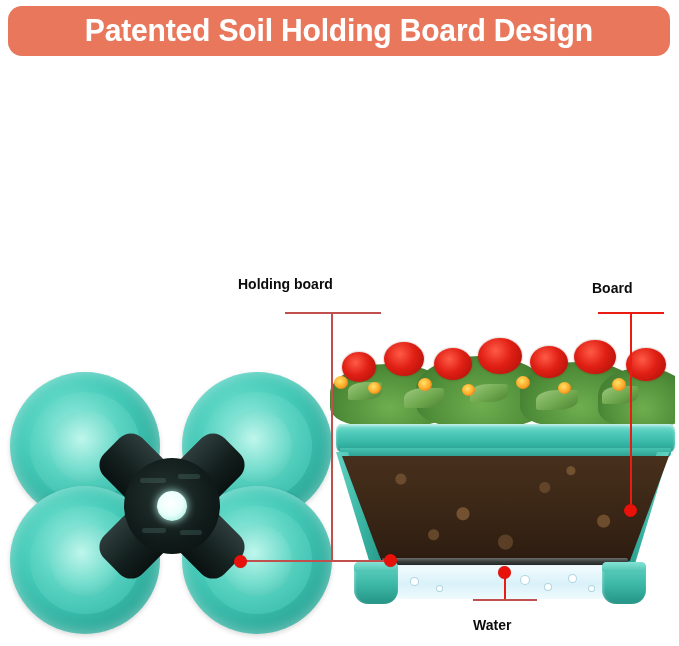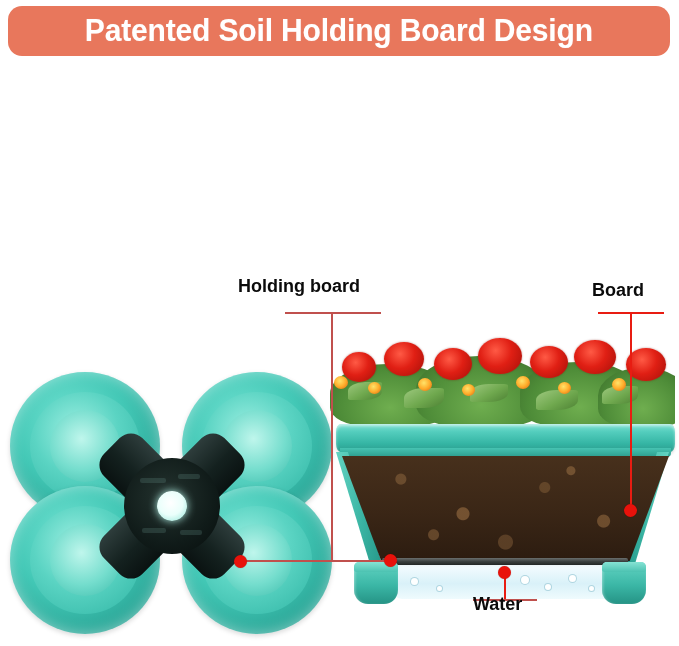--- a/index.html
+++ b/index.html
@@ -43,26 +43,26 @@
   }
   .bullet-text {
     font-size: 31px; color: #0d0d0d;
     white-space: nowrap;
     transform: scaleX(0.96); transform-origin: left center;
   }
 
   
   .diag-label {
     position: absolute;
-    font-size: 18px; font-weight: bold; color: #0b0b0b;
+    font-size: 14px; font-weight: bold; color: #0b0b0b;
     white-space: nowrap;
   }
   #label-holding-board { left: 238px; top: 276px; }
   #label-soil          { left: 592px; top: 280px; }
-  #label-water         { left: 473px; top: 594px; }
+  #label-water         { left: 473px; top: 617px; }
 
   
   .lead { position: absolute; background: #c0504d; }
   .lead.bright { background: #e81c12; }
   .lead-h { height: 1.6px; }
   .lead-v { width: 1.6px; }
   .dot {
     position: absolute; border-radius: 50%;
     background: #e8120b; box-shadow: 0 0 1px rgba(0,0,0,.35);
   }

